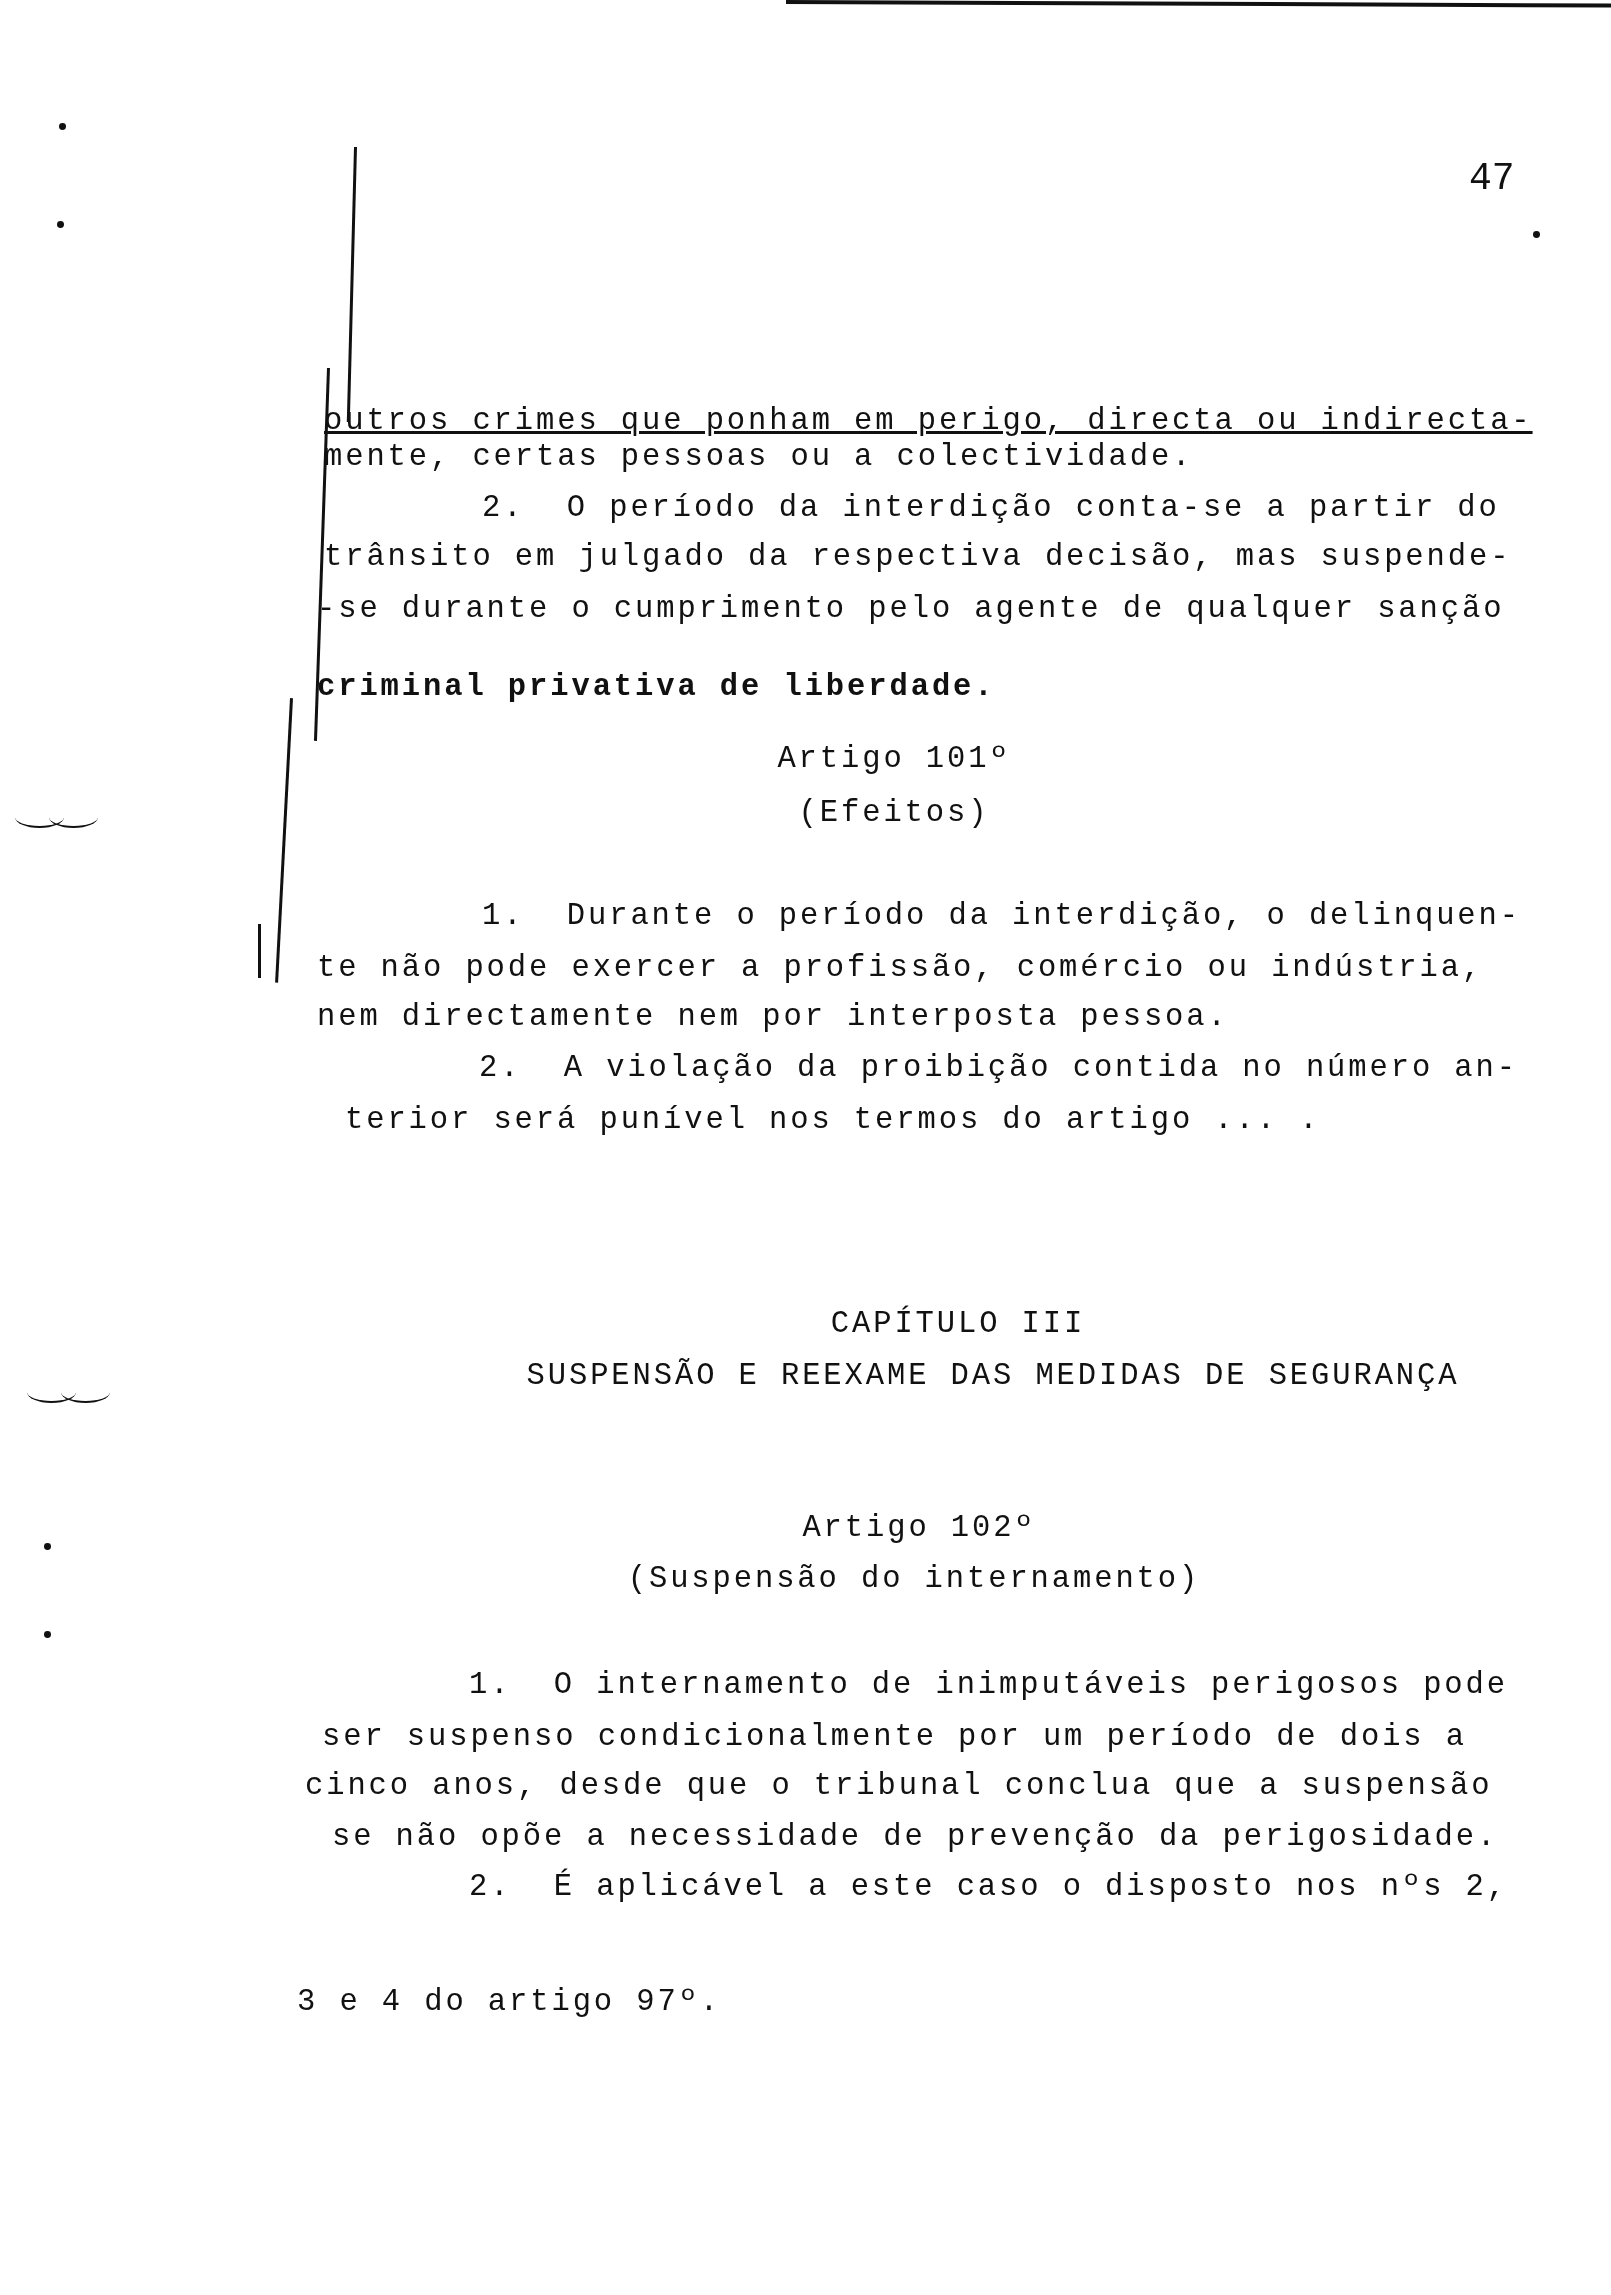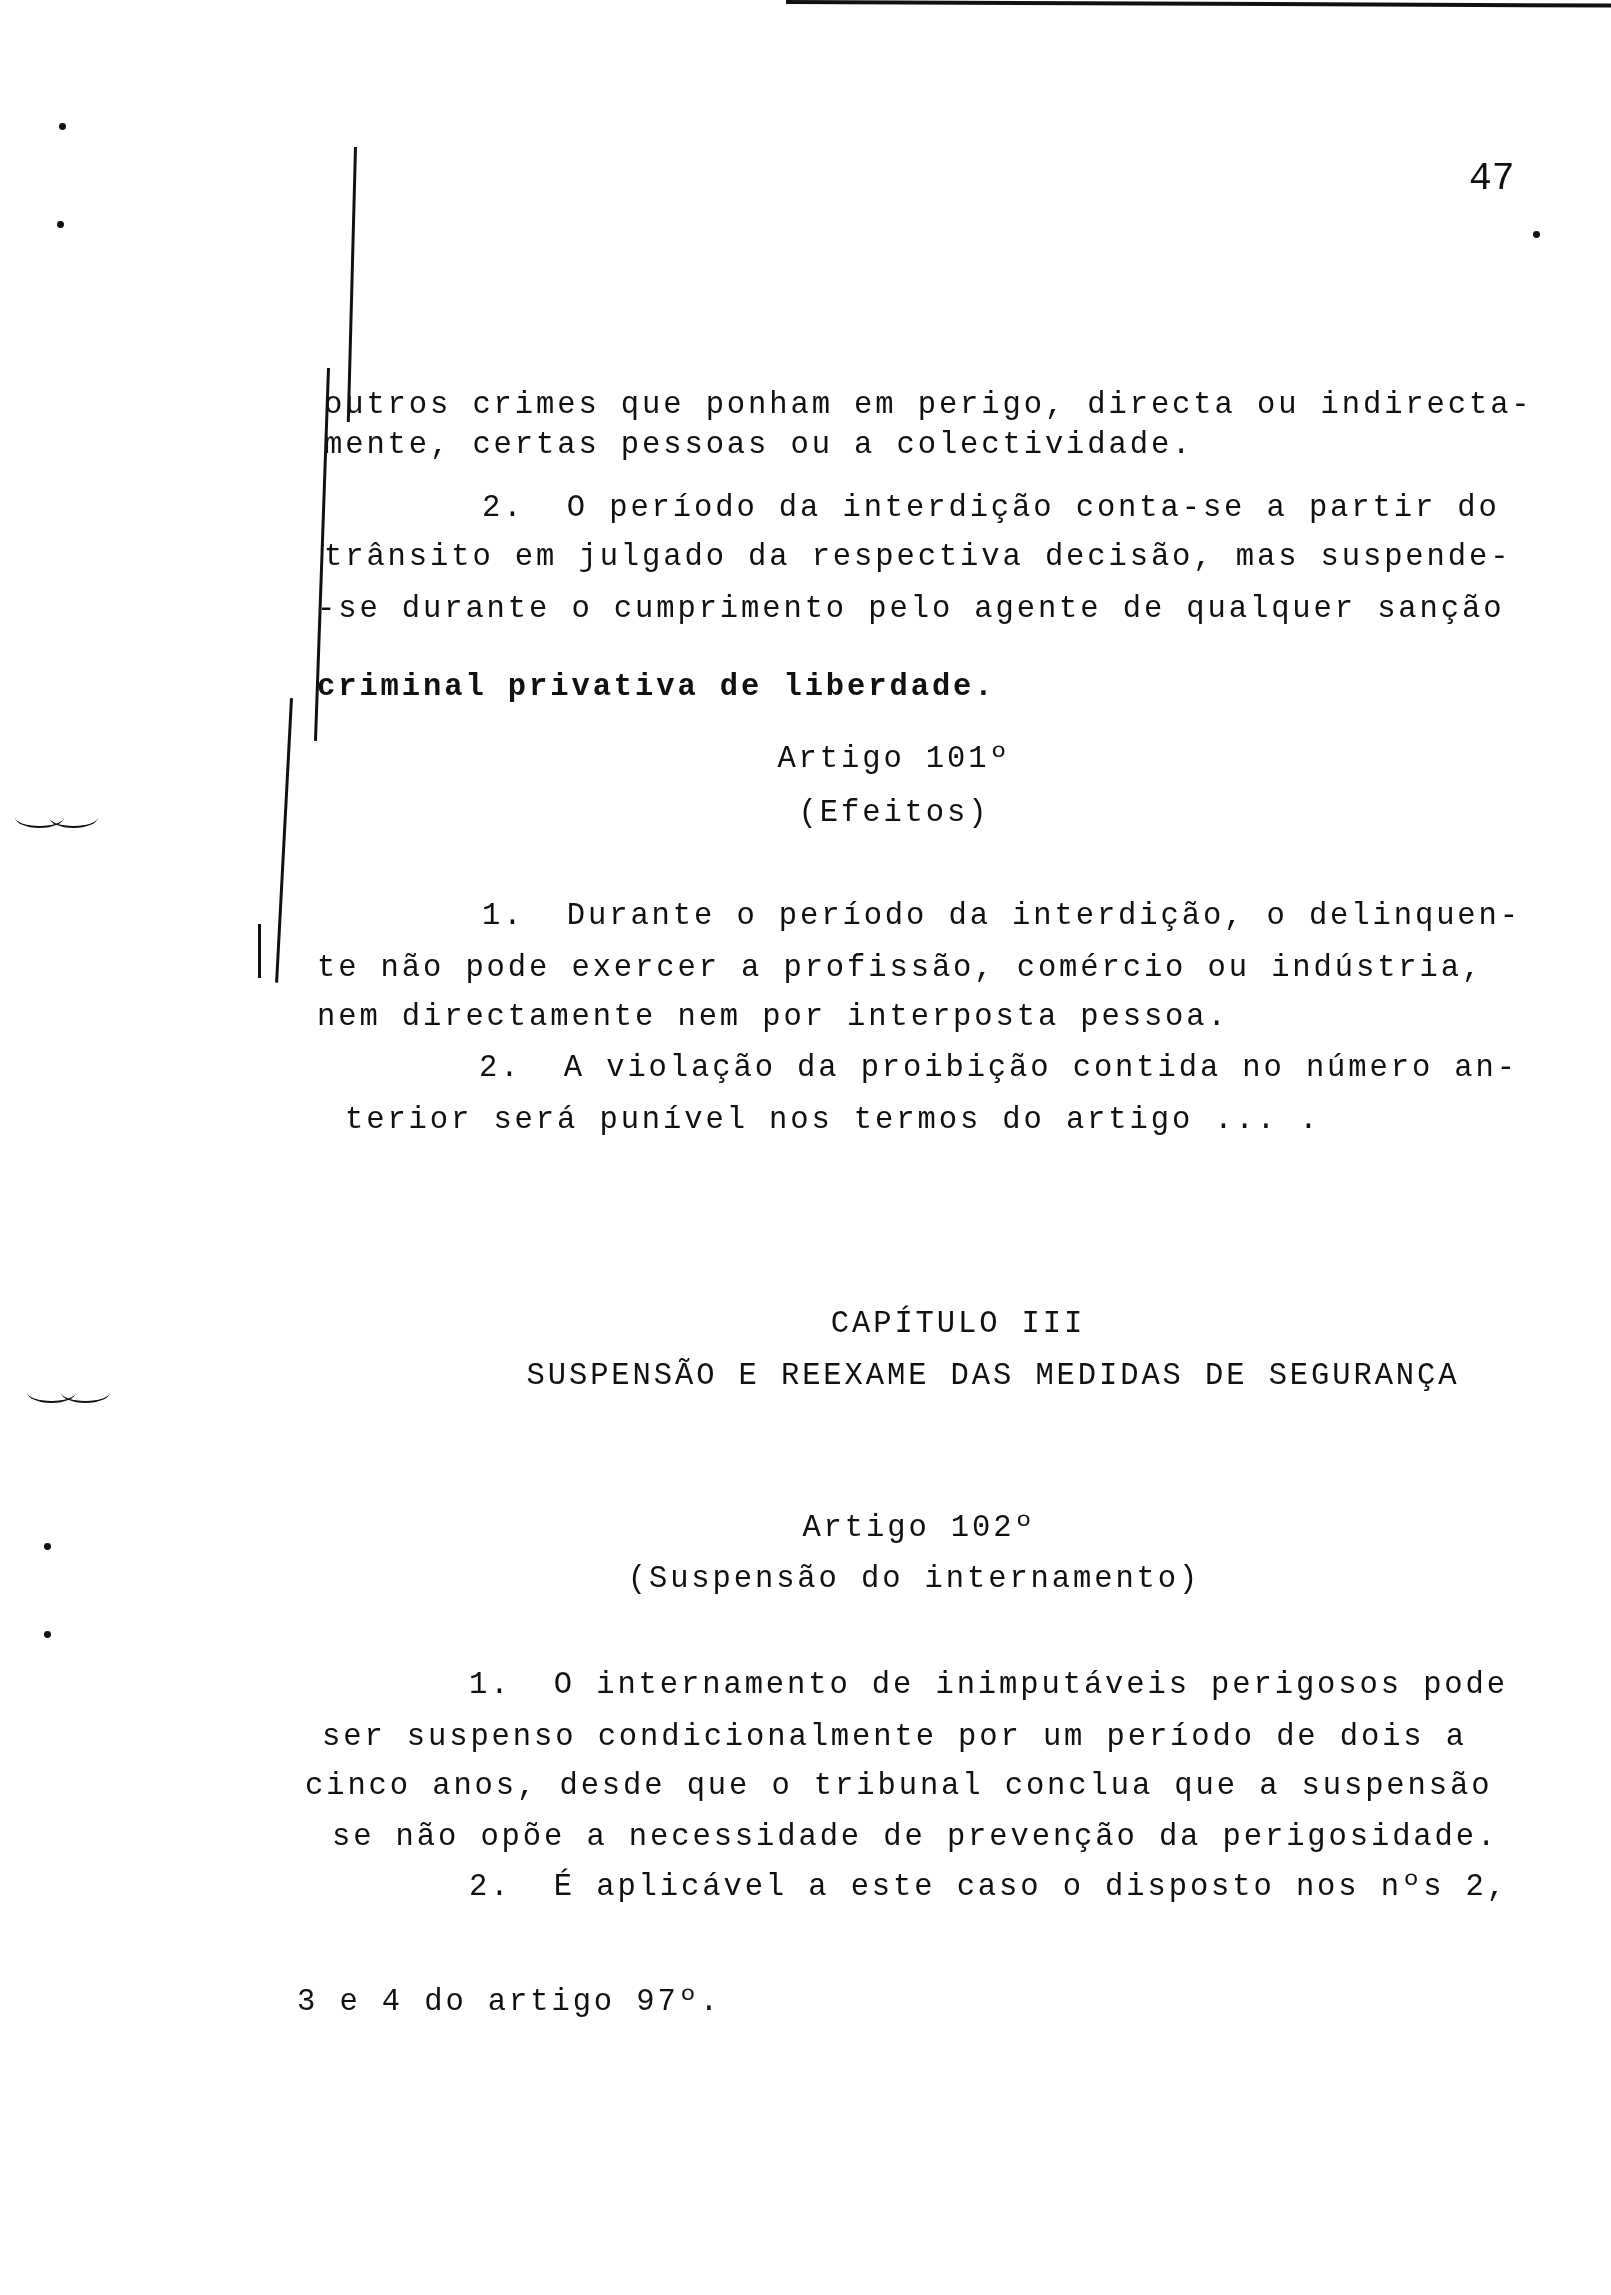--- a/index.html
+++ b/index.html
@@ -43,22 +43,22 @@
 <div class="squiggle" style="left:27px;top:1381px;"></div>
 <div class="squiggle" style="left:61px;top:1381px;"></div>
 
 <div class="dot" style="left:59px;top:123px;"></div>
 <div class="dot" style="left:57px;top:221px;"></div>
 <div class="dot" style="left:1533px;top:231px;"></div>
 <div class="dot" style="left:44px;top:1543px;"></div>
 <div class="dot" style="left:44px;top:1631px;"></div>
 
 <section>
-  <div class="text-line" style="left:324px;top:388px;">outros crimes que ponham em perigo, directa ou indirecta-</div>
-  <div class="text-line" style="left:324px;top:428px;text-align:center;">mente, certas pessoas ou a colectividade.</div>
+  <div class="text-line" style="left:324px;top:404px;text-decoration:underline;">outros crimes que ponham em perigo, directa ou indirecta-</div>
+  <div class="text-line" style="left:324px;top:440px;text-align:center;">mente, certas pessoas ou a colectividade.</div>
   <div class="text-line" style="left:482px;top:491px;">2.  O período da interdição conta-se a partir do</div>
   <div class="text-line" style="left:324px;top:540px;">trânsito em julgado da respectiva decisão, mas suspende-</div>
   <div class="text-line" style="left:317px;top:592px;">-se durante o cumprimento pelo agente de qualquer sanção</div>
   <div class="text-line" style="left:317px;top:670px;font-weight:bold;">criminal privativa de liberdade.</div>
 </section>
 
 <section>
   <div class="text-line center" style="top:742px;padding-left:88px;">Artigo 101º</div>
   <div class="text-line center" style="top:796px;padding-left:88px;">(Efeitos)</div>
   <div class="text-line" style="left:482px;top:899px;">1.  Durante o período da interdição, o delinquen-</div>

